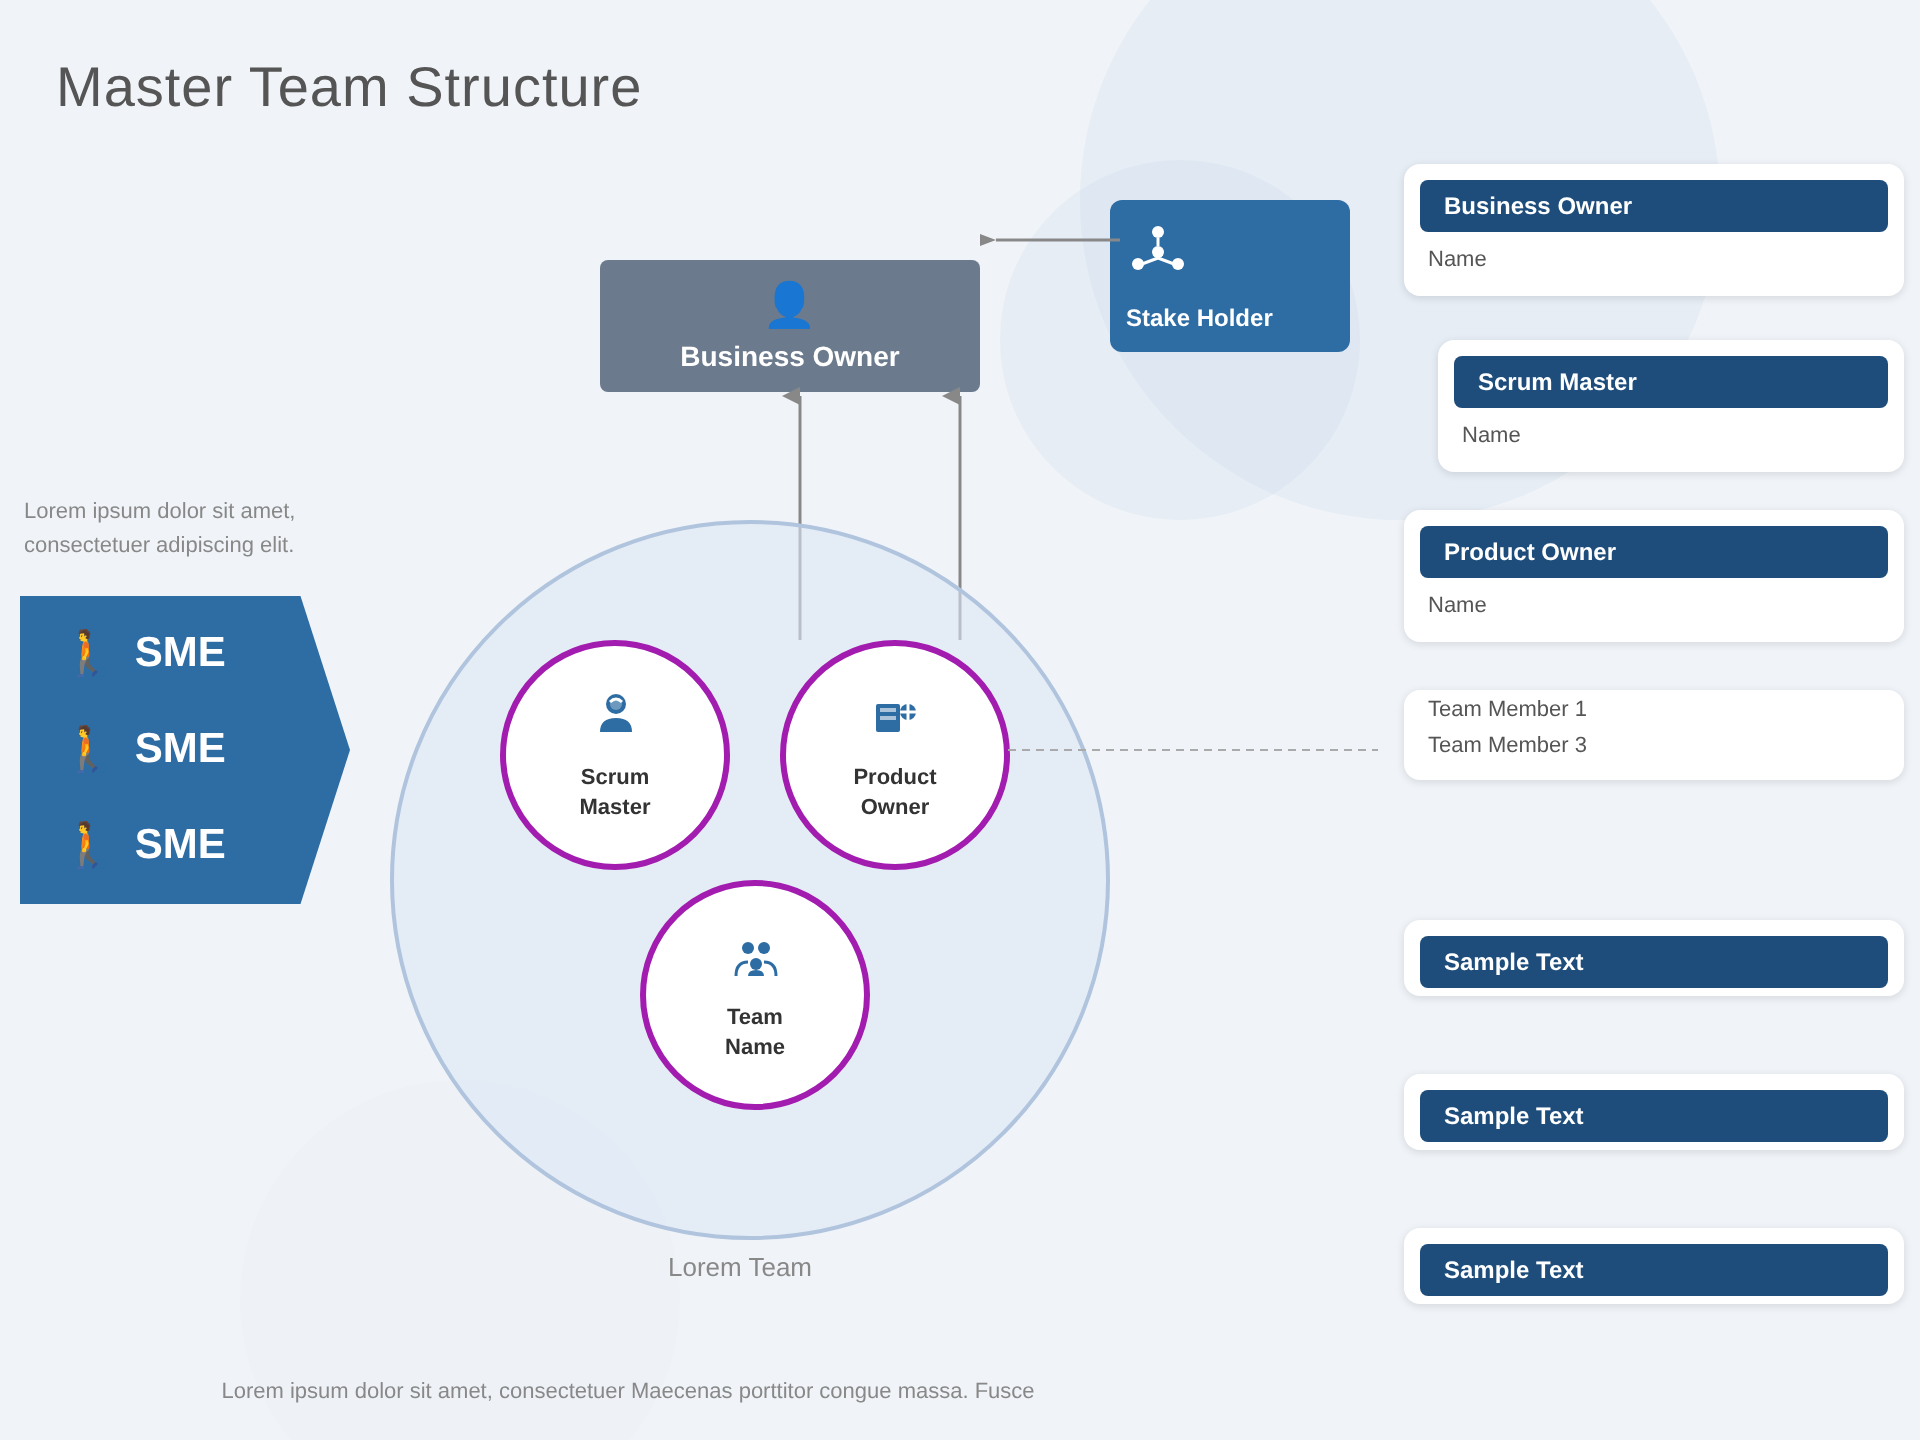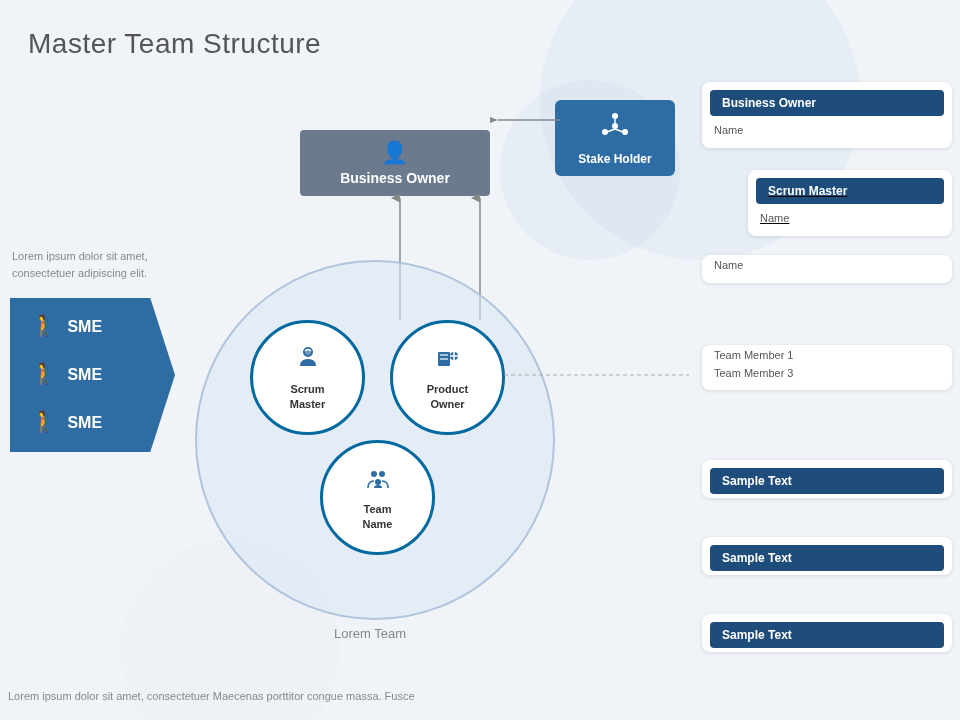--- a/index.html
+++ b/index.html
@@ -38,24 +38,25 @@
       font-size: 11px;
       color: #888;
       line-height: 1.5;
       width: 200px;
     }
 
     
     .lorem-bottom {
       position: absolute;
       bottom: 18px;
-      left: 8px;
+      left: 24px;
       font-size: 11px;
       color: #888;
       width: 580px;
+      text-align: center;
     }
 
     
     .business-owner-box {
       position: absolute;
       top: 130px;
       left: 300px;
       width: 190px;
       background: #6b7b8d;
       color: white;
@@ -73,21 +74,20 @@
     }
 
     
     .stake-holder-box {
       position: absolute;
       top: 100px;
       left: 555px;
       width: 120px;
       background: #2e6da4;
       color: white;
-      text-align: center;
       border-radius: 6px;
       padding: 10px 8px;
     }
     .stake-holder-box .sh-icon {
       font-size: 22px;
       margin-bottom: 4px;
     }
     .stake-holder-box .label {
       font-size: 12px;
       font-weight: 600;
@@ -125,21 +125,21 @@
     .sme-item {
       display: flex;
       align-items: center;
       gap: 10px;
       color: white;
     }
     .sme-item .person-icon {
       font-size: 22px;
     }
     .sme-item .sme-label {
-      font-size: 16px;
+      font-size: 21px;
       font-weight: 600;
     }
 
     
     .scrum-circle {
       position: absolute;
       top: 260px;
       left: 195px;
       width: 360px;
       height: 360px;
@@ -157,21 +157,21 @@
       color: #888;
       width: 160px;
       text-align: center;
     }
 
     
     .role-circle {
       position: absolute;
       border-radius: 50%;
       background: white;
-      border: 3px solid #0369a1;
+      border: 3px solid #a21caf;
       display: flex;
       flex-direction: column;
       align-items: center;
       justify-content: center;
       text-align: center;
     }
     .role-circle .role-icon {
       font-size: 22px;
       color: #2e6da4;
       margin-bottom: 4px;
@@ -389,29 +389,30 @@
   <line x1="0" y1="15" x2="185" y2="15" stroke="#aaa" stroke-width="1" stroke-dasharray="4,3"></line>
 </svg>
 
 <div style="position:absolute;top:82px;right:8px;width:250px;">
   <div class="card">
     <div class="card-header">Business Owner</div>
     <div class="card-body">Name</div>
   </div>
 </div>
 
-<div style="position:absolute;top:170px;right:8px;width:204px;text-decoration:underline;">
+<div style="position:absolute;top:170px;right:8px;width:233px;">
   <div class="card">
     <div class="card-header">Scrum Master</div>
     <div class="card-body">Name</div>
   </div>
 </div>
 
 <div class="product-owner-card-wrap">
   <div class="card">
+    <div class="card-header">Product Owner</div>
     <div class="card-body">Name</div>
   </div>
 </div>
 
 <div class="team-name-card-wrap">
   <div class="card">
     <div class="card-body">
       <div>Team Member 1</div>
       <div>Team Member 3</div>
     </div>

